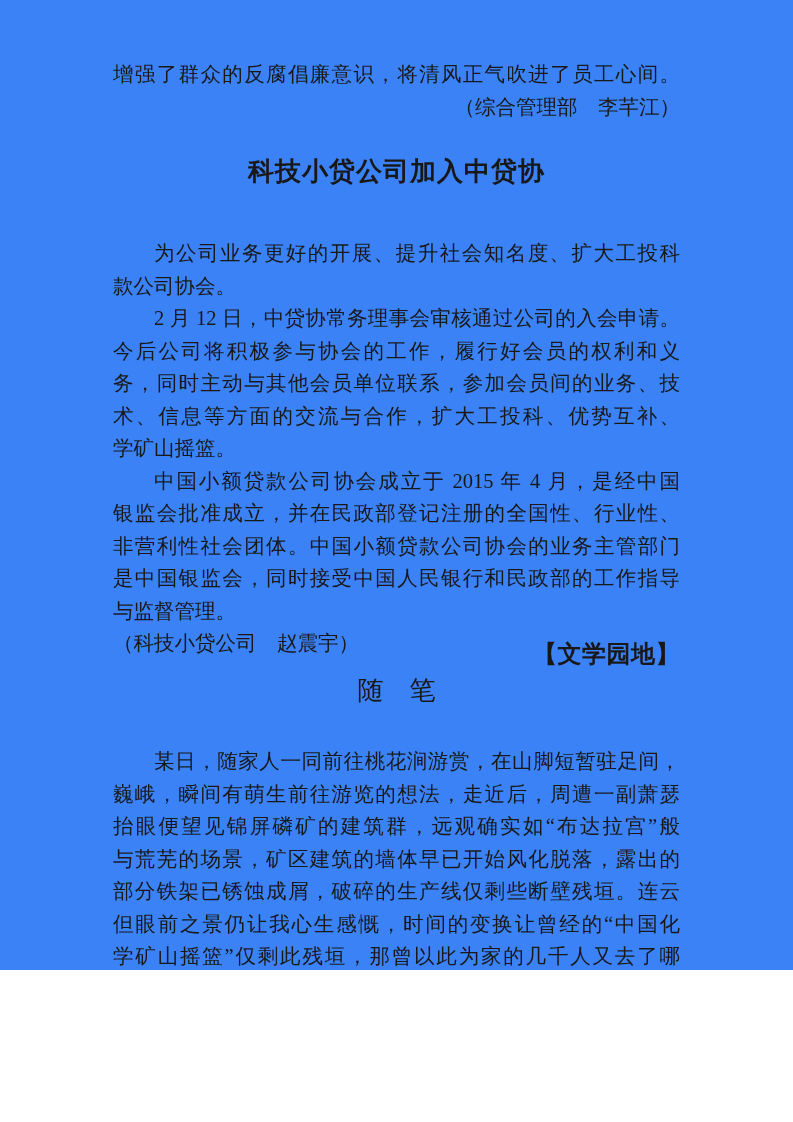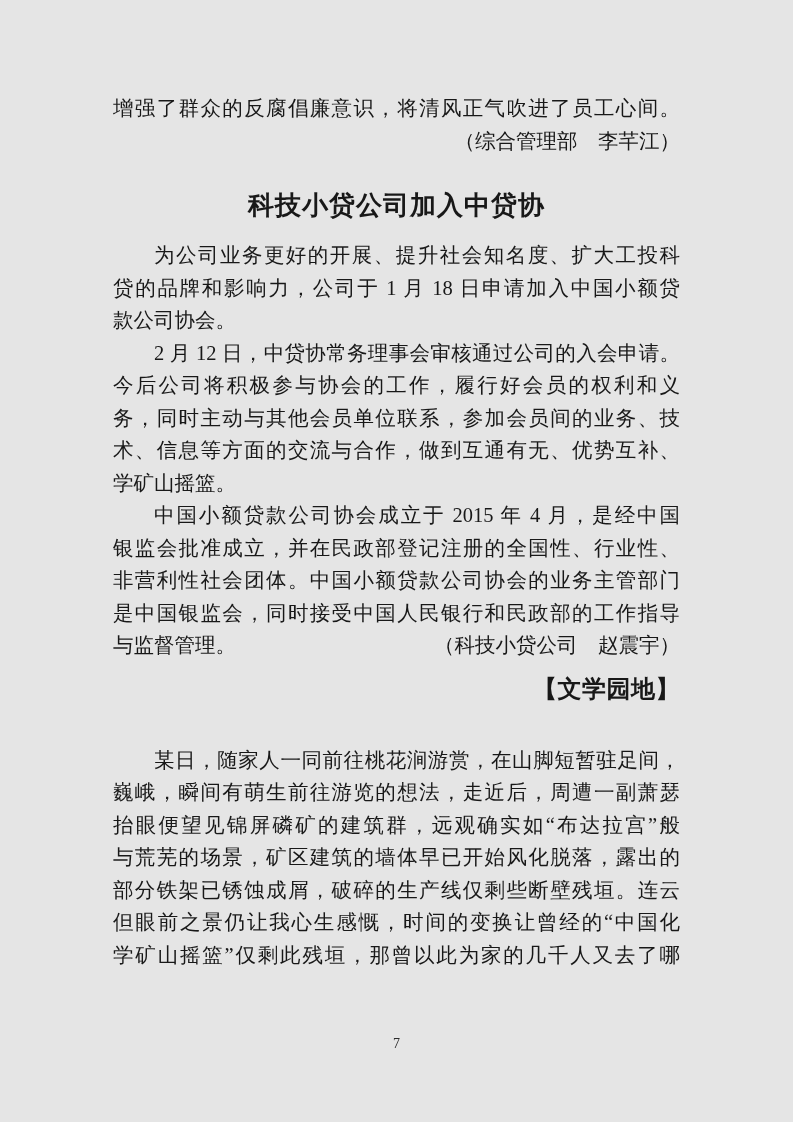--- a/index.html
+++ b/index.html
@@ -3,25 +3,25 @@
 <meta charset="utf-8">
 <style>
   html, body {
     margin: 0;
     padding: 0;
     background: #ffffff;
   }
   .page {
     position: relative;
     width: 793px;
-    height: 1122px;
+    height: 970px;
     margin: 0 auto;
-    background: #e5e5e5;
+    background: #3b82f6;
     box-sizing: border-box;
-    padding: 92px 113px 0 113px;
+    padding: 58px 113px 0 113px;
     font-family: "Liberation Serif", "DejaVu Serif", serif;
     color: #181818;
     overflow: hidden;
   }
   
   .bline {
     font-size: 20.5px;
     line-height: 32.5px;
     height: 32.5px;
     text-align: justify;
@@ -38,33 +38,34 @@
   }
   .bline.indent {
     text-indent: 41px;
   }
   .sigrow {
     display: flex;
     justify-content: space-between;
     font-size: 20.5px;
     line-height: 32.5px;
     height: 32.5px;
+    flex-direction: column;
   }
   .article-title {
     font-family: "Liberation Sans", "DejaVu Sans", sans-serif;
     font-weight: 600;
     font-size: 26px;
     line-height: 32px;
     height: 32px;
     text-align: center;
     letter-spacing: 1px;
     margin-top: 32px;
   }
   .para-group-first {
-    margin-top: 18px;
+    margin-top: 50px;
   }
   .section-label {
     font-size: 24px;
     font-weight: 700;
     line-height: 30px;
     height: 30px;
     margin-top: 12px;
     letter-spacing: 0.5px;
     text-align: right;
   }
@@ -95,44 +96,44 @@
 
 <div class="page">
 
   <div class="bline">增强了群众的反腐倡廉意识，将清风正气吹进了员工心间。</div>
   <div class="bline right">（综合管理部　李芊江）</div>
 
   <div class="article-title">科技小贷公司加入中贷协</div>
 
   <div class="para-group-first">
     <div class="bline indent">为公司业务更好的开展、提升社会知名度、扩大工投科</div>
-    <div class="bline">贷的品牌和影响力，公司于 1 月 18 日申请加入中国小额贷</div>
     <div class="bline left">款公司协会。</div>
   </div>
 
   <div>
     <div class="bline indent">2 月 12 日，中贷协常务理事会审核通过公司的入会申请。</div>
     <div class="bline">今后公司将积极参与协会的工作，履行好会员的权利和义</div>
     <div class="bline">务，同时主动与其他会员单位联系，参加会员间的业务、技</div>
-    <div class="bline">术、信息等方面的交流与合作，做到互通有无、优势互补、</div>
+    <div class="bline">术、信息等方面的交流与合作，扩大工投科、优势互补、</div>
     <div class="bline left">学矿山摇篮。</div>
   </div>
 
   <div>
     <div class="bline indent">中国小额贷款公司协会成立于 2015 年 4 月，是经中国</div>
     <div class="bline">银监会批准成立，并在民政部登记注册的全国性、行业性、</div>
     <div class="bline">非营利性社会团体。中国小额贷款公司协会的业务主管部门</div>
     <div class="bline">是中国银监会，同时接受中国人民银行和民政部的工作指导</div>
     <div class="sigrow">
       <span>与监督管理。</span>
       <span>（科技小贷公司　赵震宇）</span>
     </div>
   </div>
 
   <div class="section-label">【文学园地】</div>
+  <div class="essay-title">随　笔</div>
 
   <div class="essay-block">
     <div class="bline indent">某日，随家人一同前往桃花涧游赏，在山脚短暂驻足间，</div>
     <div class="bline">巍峨，瞬间有萌生前往游览的想法，走近后，周遭一副萧瑟</div>
     <div class="bline">抬眼便望见锦屏磷矿的建筑群，远观确实如“布达拉宫”般</div>
     <div class="bline">与荒芜的场景，矿区建筑的墙体早已开始风化脱落，露出的</div>
     <div class="bline">部分铁架已锈蚀成屑，破碎的生产线仅剩些断壁残垣。连云</div>
     <div class="bline">但眼前之景仍让我心生感慨，时间的变换让曾经的“中国化</div>
     <div class="bline">学矿山摇篮”仅剩此残垣，那曾以此为家的几千人又去了哪</div>
   </div>

